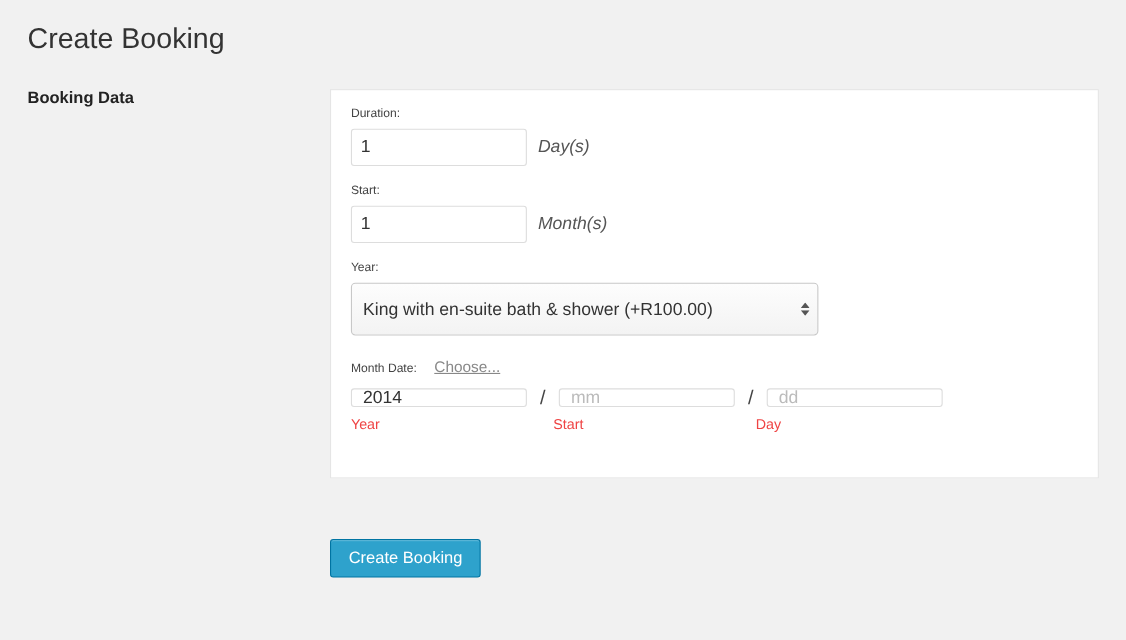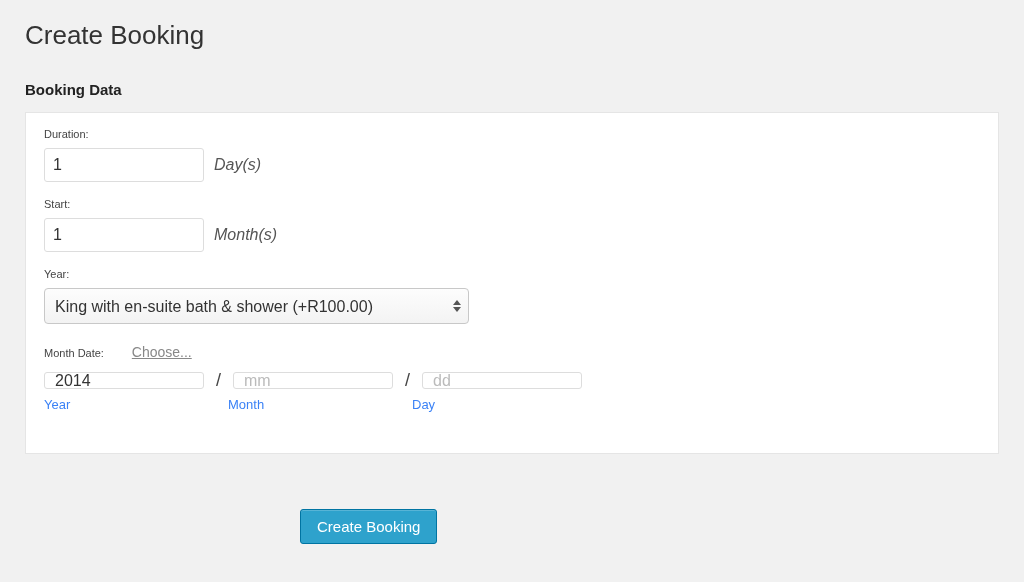--- a/index.html
+++ b/index.html
@@ -15,22 +15,21 @@
       font-size: 14px;
     }
     .page-title {
       font-size: 26px;
       font-weight: 400;
       color: #333;
       margin-bottom: 30px;
     }
     .layout {
       display: flex;
-      gap: 14px;
-      flex-direction: column;
+      gap: 30px;
     }
     .side-label {
       width: 245px;
       flex-shrink: 0;
     }
     .side-label-text {
       font-size: 15px;
       font-weight: 700;
       color: #222;
     }
@@ -68,21 +67,21 @@
       font-size: 16px;
       color: #555;
       font-style: italic;
     }
     .select-wrap {
       position: relative;
       width: 425px;
     }
     .select-field {
       width: 100%;
-      height: 36px;
+      height: 48px;
       padding: 6px 30px 6px 10px;
       font-size: 16px;
       color: #333;
       background: linear-gradient(#fdfdfd, #f3f3f3);
       border: 1px solid #c8c8c8;
       border-radius: 4px;
       appearance: none;
       -webkit-appearance: none;
       cursor: pointer;
     }
@@ -99,21 +98,21 @@
     .select-arrows svg {
       display: block;
     }
     .start-date-label-row {
       margin-bottom: 10px;
     }
     .choose-link {
       font-size: 14px;
       color: #888;
       text-decoration: underline;
-      margin-left: 24px;
+      margin-left: 12px;
       cursor: pointer;
     }
     .date-input {
       width: 160px;
       height: 17px;
       padding: 5px 10px;
       font-size: 16px;
       border: 1px solid #ddd;
       border-radius: 3px;
       color: #333;
@@ -126,21 +125,21 @@
       font-size: 18px;
       color: #444;
       margin: 0 2px;
     }
     .sub-label-row {
       display: flex;
       margin-top: 6px;
     }
     .sub-label {
       font-size: 13px;
-      color: #3b82f6;
+      color: #ef4444;
     }
     .sl-year { width: 184px; }
     .sl-month { width: 184px; }
     .submit-row {
       margin-top: 55px;
       margin-left: 275px;
     }
     .btn-primary {
       background: #2ea2cc;
       border: 1px solid #0074a2;
@@ -204,21 +203,21 @@
       </div>
       <div class="inline-row">
         <input type="text" class="date-input" value="2014" style="">
         <span class="slash">/</span>
         <input type="text" class="date-input" placeholder="mm" style="">
         <span class="slash">/</span>
         <input type="text" class="date-input" placeholder="dd" style="">
       </div>
       <div class="sub-label-row">
         <span class="sub-label sl-year">Year</span>
-        <span class="sub-label sl-month">Month</span>
+        <span class="sub-label sl-month">Start</span>
         <span class="sub-label">Day</span>
       </div>
     </div>
 
   </div>
 </div>
 
 <div class="submit-row">
   <button class="btn-primary">Create Booking</button>
 </div>

